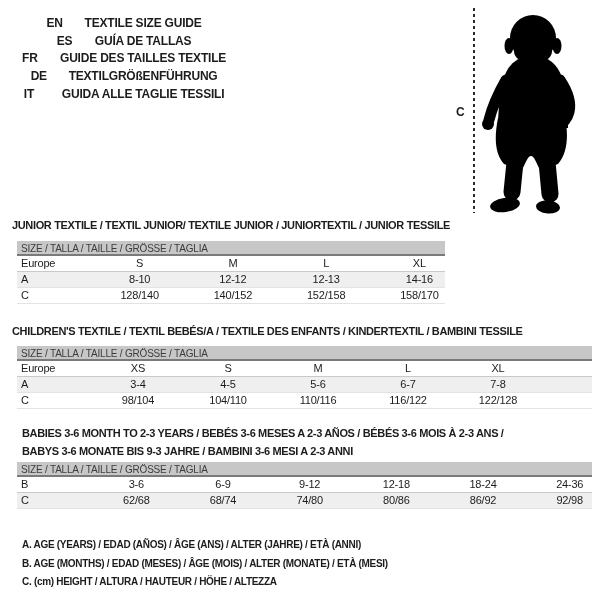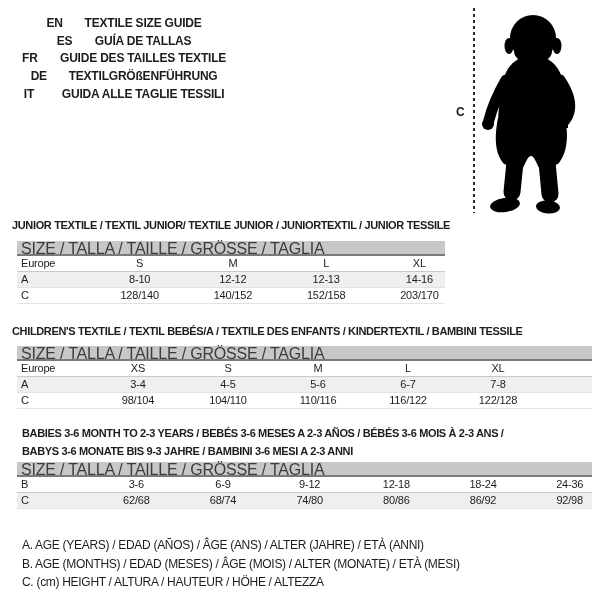--- a/index.html
+++ b/index.html
@@ -23,32 +23,32 @@
   #baby-svg{left:482px;top:6px;}
 
   
   .table-title{left:12px;font-size:11px;font-weight:700;letter-spacing:-0.35px;white-space:nowrap;line-height:18px;}
 
   
   .size-table{position:absolute;left:17px;}
   .t-narrow{width:428px;}
   .t-wide{width:575px;}
   .size-bar{height:15px;line-height:15px;background:#c7c7c7;border-bottom:2px solid #7a7a7a;
-    font-size:16px;color:#3c3c3c;padding-left:4px;letter-spacing:-0.2px;box-sizing:border-box;}
+    font-size:10px;color:#3c3c3c;padding-left:4px;letter-spacing:-0.2px;box-sizing:border-box;}
   .trow{display:flex;height:15px;line-height:15px;font-size:11px;letter-spacing:-0.2px;
     border-bottom:1px solid #e3e3e3;box-sizing:content-box;gap:42px;}
   .size-table .trow:nth-child(2){border-bottom:1px solid #c9c9c9;}
   .trow.shaded{background:#efefef;}
   .tlabel{width:55px;padding-left:4px;box-sizing:border-box;}
   .tcell{flex:1;text-align:center;}
   .pad-right .trow{padding-right:70px;}
 
   
   #notes{left:22px;top:536px;}
-  .note-line{font-size:12px;font-weight:400;letter-spacing:-0.3px;line-height:18.6px;white-space:nowrap;}
+  .note-line{font-size:10px;font-weight:700;letter-spacing:-0.3px;line-height:18.6px;white-space:nowrap;}
 </style>
 </head>
 <body>
 
 <div class="abs" id="lang-block">
     <div class="lang-row">
       <div class="lang-code">EN</div>
       <div class="lang-title">TEXTILE SIZE GUIDE</div>
     </div>
     <div class="lang-row">
@@ -104,21 +104,21 @@
       <div class="tcell">8-10</div>
       <div class="tcell">12-12</div>
       <div class="tcell">12-13</div>
       <div class="tcell">14-16</div>
     </div>
     <div class="trow">
       <div class="tlabel">C</div>
       <div class="tcell">128/140</div>
       <div class="tcell">140/152</div>
       <div class="tcell">152/158</div>
-      <div class="tcell">203/170</div>
+      <div class="tcell">158/170</div>
     </div>
   </div>
 
 <div class="abs table-title" style="top:322px">CHILDREN'S TEXTILE / TEXTIL BEBÉS/A / TEXTILE DES ENFANTS / KINDERTEXTIL / BAMBINI TESSILE</div>
 <div class="abs size-table t-wide pad-right" style="top:346px">
   <div class="size-bar">SIZE / TALLA / TAILLE / GRÖSSE / TAGLIA</div>
 <div class="trow">
       <div class="tlabel">Europe</div>
       <div class="tcell">XS</div>
       <div class="tcell">S</div>

